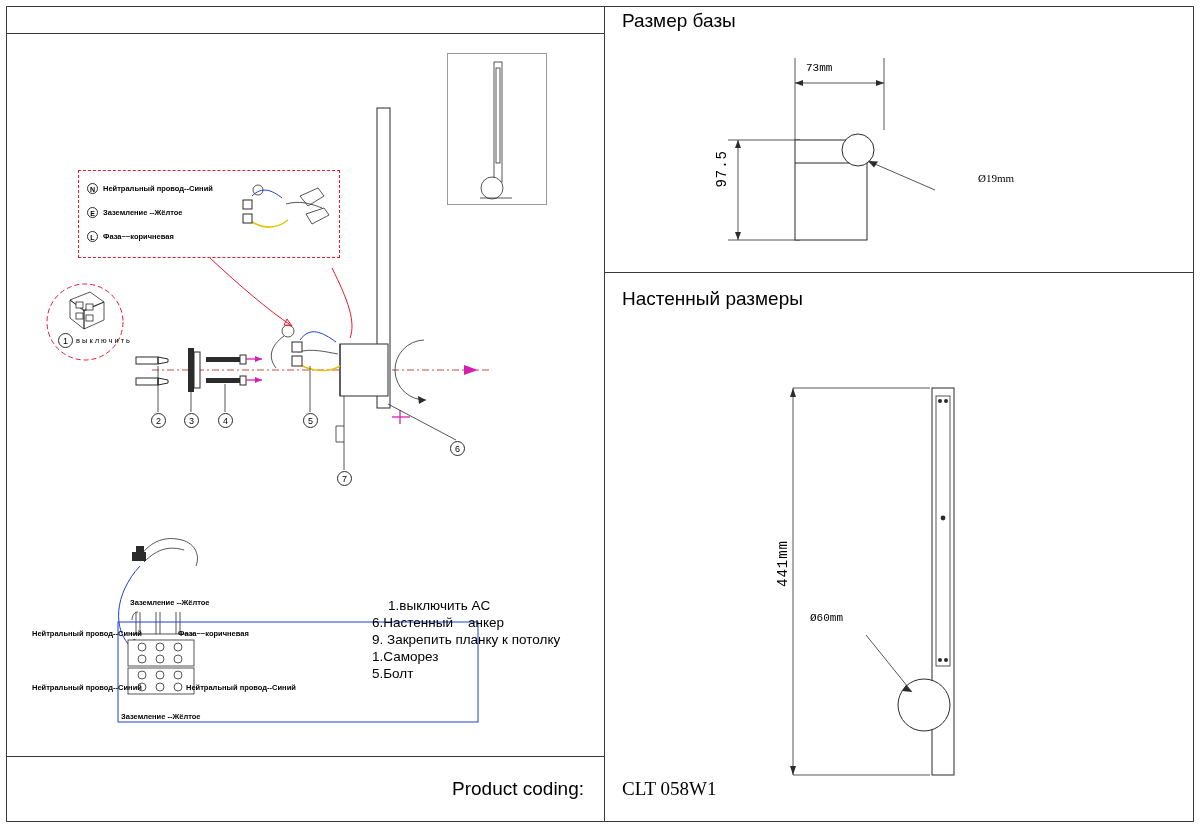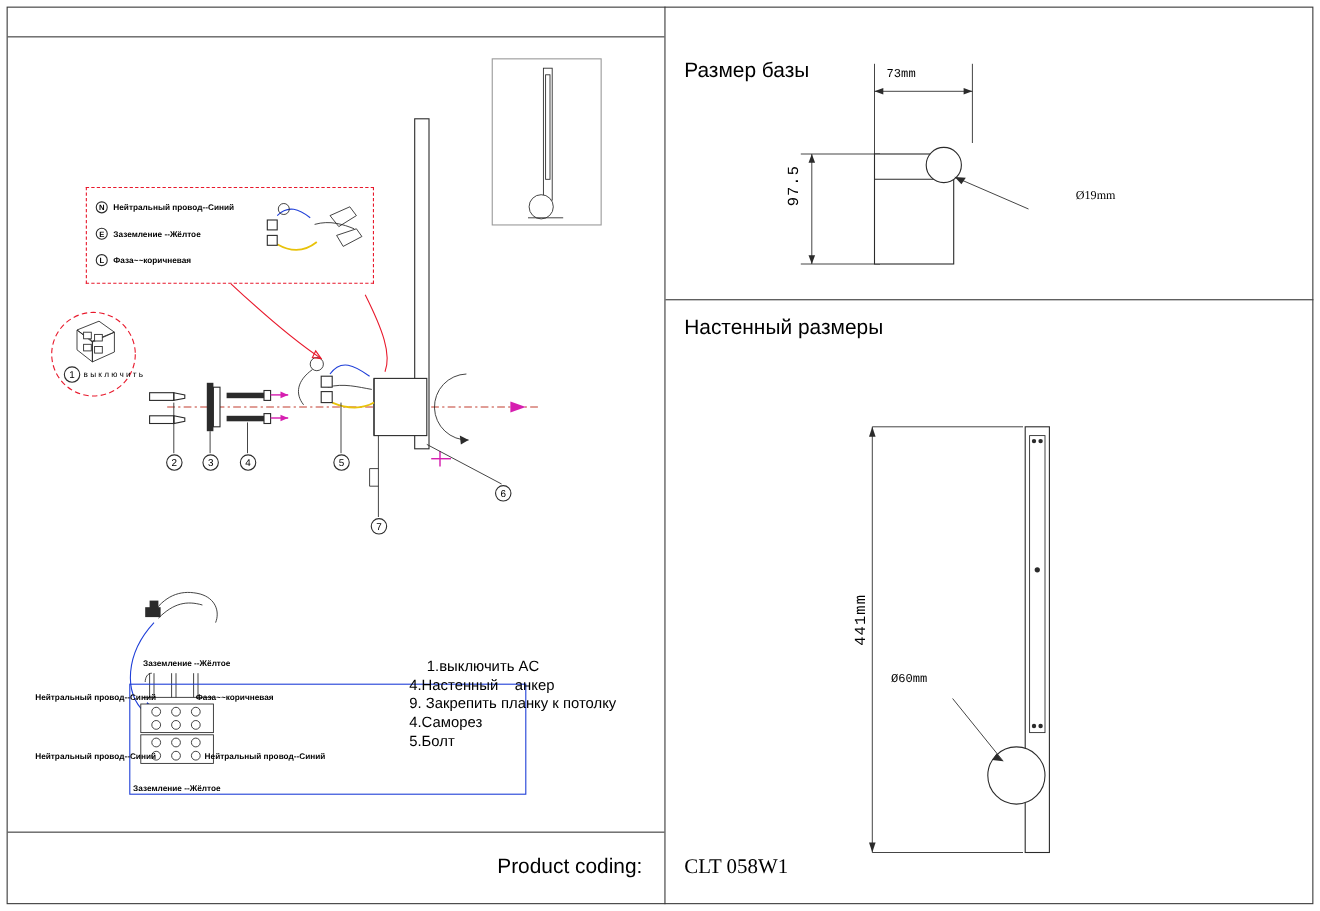--- a/index.html
+++ b/index.html
@@ -68,21 +68,21 @@
 <body>
 
 <div class="sheet">
 
   <div class="border-outer"></div>
   <div class="v-split"></div>
   <div class="h-right-1"></div>
   <div class="h-left-bottom"></div>
   <div class="h-top-left"></div>
 
-  <div class="t sec-title" style="left:622px; top:10px;margin-top:44px;">Размер базы</div>
+  <div class="t sec-title" style="left:622px; top:10px;">Размер базы</div>
   <div class="t sec-title" style="left:622px; top:288px;">Настенный размеры</div>
 
   <div class="t prod-code" style="left:452px; top:778px;">Product coding:</div>
   <div class="t prod-code" style="left:622px; top:778px;font-family:Liberation Serif, serif;">CLT 058W1</div>
 
   <svg width="1200" height="828">
 
     <line class="ln-thin" x1="795" y1="58" x2="795" y2="140"></line>
     <line class="ln-thin" x1="884" y1="58" x2="884" y2="130"></line>
     <line class="ln-thin" x1="795" y1="83" x2="884" y2="83"></line>
@@ -273,18 +273,18 @@
   <div class="circ-num" style="left:337px; top:471px;">7</div>
 
   <div class="t tiny-b" style="left:130px; top:598px;">Заземление --Жёлтое</div>
   <div class="t tiny-b" style="left:32px; top:629px;">Нейтральный провод--Синий</div>
   <div class="t tiny-b" style="left:178px; top:629px;">Фаза~~коричневая</div>
   <div class="t tiny-b" style="left:32px; top:683px;">Нейтральный провод--Синий</div>
   <div class="t tiny-b" style="left:186px; top:683px;">Нейтральный провод--Синий</div>
   <div class="t tiny-b" style="left:121px; top:712px;">Заземление --Жёлтое</div>
 
   <div class="t steps" style="left:372px; top:597px;margin-left:16px;">1.выключить AC</div>
-  <div class="t steps" style="left:372px; top:614px;">4.Настенный    анкер</div>
+  <div class="t steps" style="left:372px; top:614px;">6.Настенный    анкер</div>
   <div class="t steps" style="left:372px; top:631px;">9. Закрепить планку к потолку</div>
-  <div class="t steps" style="left:372px; top:648px;">4.Саморез</div>
+  <div class="t steps" style="left:372px; top:648px;">1.Саморез</div>
   <div class="t steps" style="left:372px; top:665px;">5.Болт</div>
 
 </div>
 
 </body></html>

